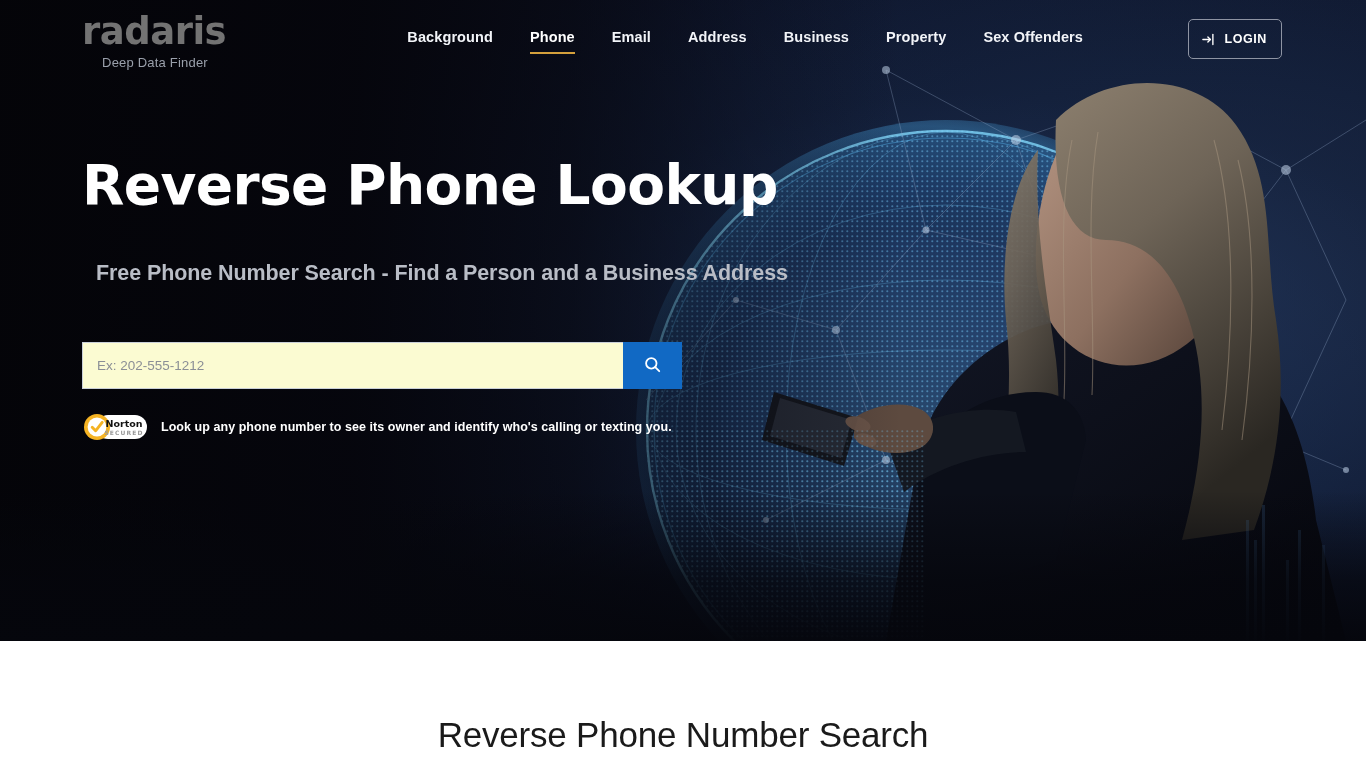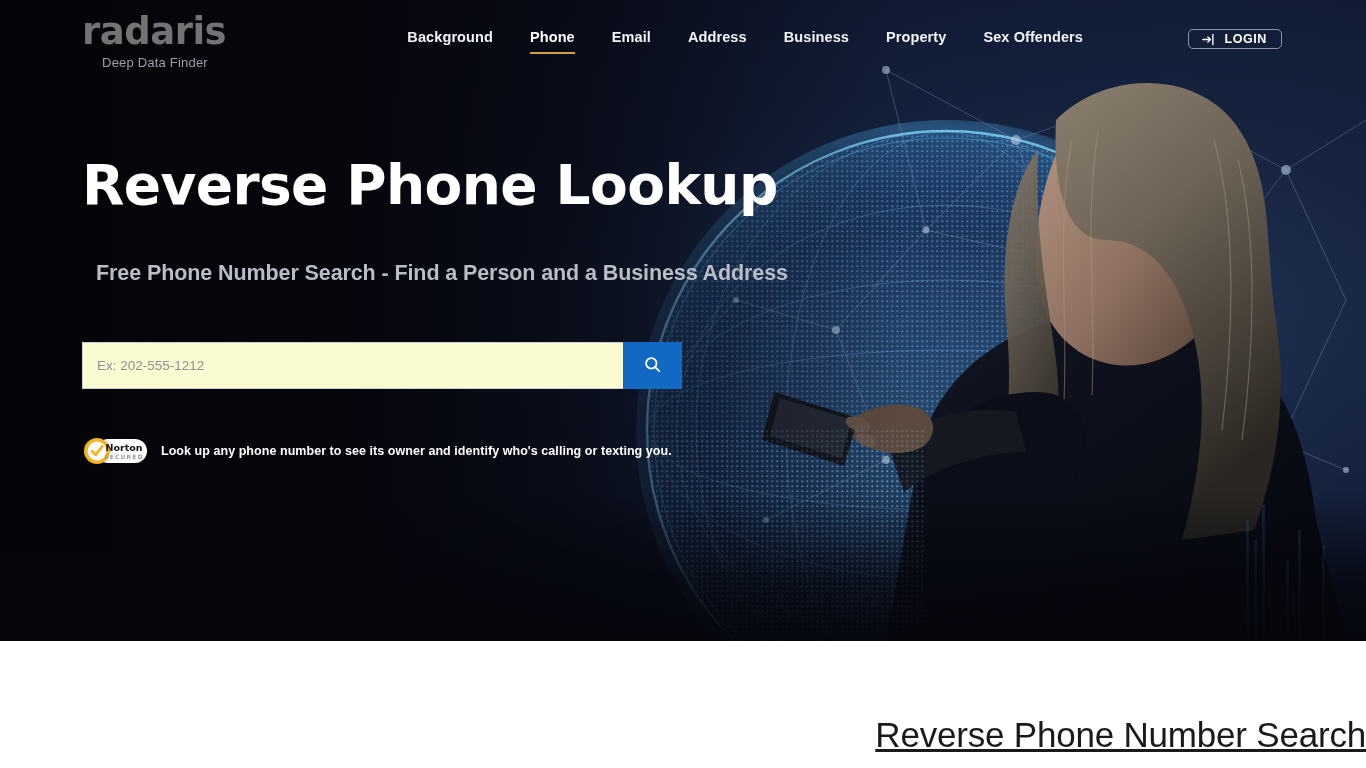--- a/index.html
+++ b/index.html
@@ -74,21 +74,21 @@
     text-decoration: none; padding: 4px 1px 9px; cursor: pointer;
     white-space: nowrap;
   }
   .nav-item.active { color: #ffffff; }
   .nav-item.active::after {
     content: ""; position: absolute; left: 1px; right: 1px; bottom: 0;
     height: 2px; background: #d4a03c;
   }
   .login-btn {
     flex: none; display: inline-flex; align-items: center; gap: 8px;
-    height: 20px; padding: 0 14px 0 12px;
+    height: 40px; padding: 0 14px 0 12px;
     border: 1px solid #8e94a3; border-radius: 5px;
     color: #ffffff; font-size: 12.5px; font-weight: 700; letter-spacing: .6px;
     background: transparent; cursor: pointer;
   }
   .login-btn svg { display: block; }
 
   
   .hero-content {
     position: absolute; left: 82px; top: 156px; z-index: 30; width: 720px;
   }
@@ -121,44 +121,43 @@
     font-family: "Liberation Sans", sans-serif;
   }
   .search-input::placeholder { color: #8b8f96; }
   .search-btn {
     flex: none; width: 59px; height: 47px;
     background: #1169c4; border: none; cursor: pointer;
     display: flex; align-items: center; justify-content: center;
   }
 
   .trust-row {
-    position: absolute; left: 82px; top: 438px; z-index: 30;
+    position: absolute; left: 82px; top: 414px; z-index: 30;
     display: flex; align-items: center; gap: 13px;
   }
   .norton {
     width: 66px; height: 26px; position: relative; flex: none;
     display: block;
   }
   .trust-text {
     font-size: 12.5px; font-weight: 700; color: #ffffff; letter-spacing: .05px;
     white-space: nowrap;
   }
 
   
   .below {
     position: absolute; top: 641px; left: 0; width: 1366px; height: 127px;
     background: #ffffff;
   }
   .section-title {
     position: absolute; left: 0; right: 0; top: 74px;
-    text-align: right; margin: 0;
+    text-align: center; margin: 0;
     font-family: "Liberation Sans", sans-serif;
     font-size: 35px; font-weight: 400; color: #1a1a1a;
     letter-spacing: -0.2px;
-    text-decoration: underline;
   }
 </style>
 </head>
 <body>
 
 <section class="hero">
 
   <div class="hero-bg"></div>
   <div class="hero-bg2"></div>
 

